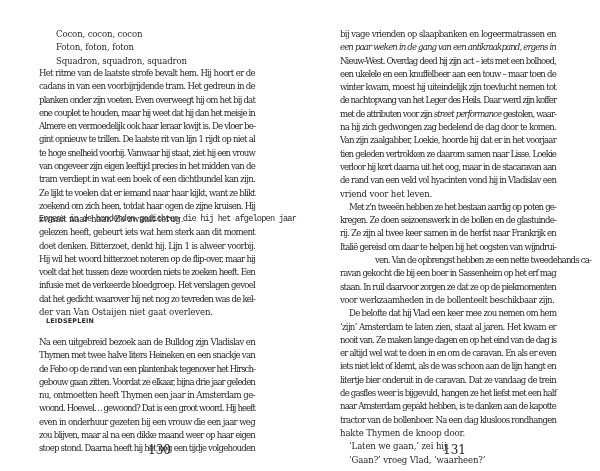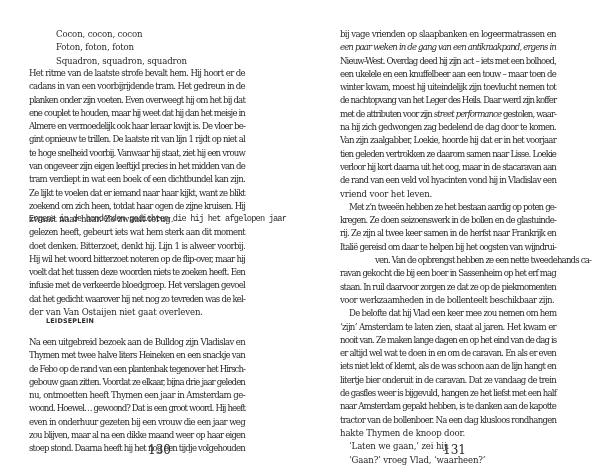--- a/index.html
+++ b/index.html
@@ -27,21 +27,21 @@
     .text-block {
       position: absolute;
       width: 216px;
       font-size: 8.6px;
       line-height: 13.3px;
       text-align: justify;
       hyphens: manual;
       letter-spacing: -0.15px;
       word-spacing: 0px;
     }
-    .page-left .text-block { left: 29px; }
+    .page-left .text-block { left: 39px; }
     .page-right .text-block { left: 40px; }
 
     .line {
       display: block;
       white-space: nowrap;
       text-align: justify;
       text-align-last: justify;
       height: 13.3px;
       overflow: visible;
     }

